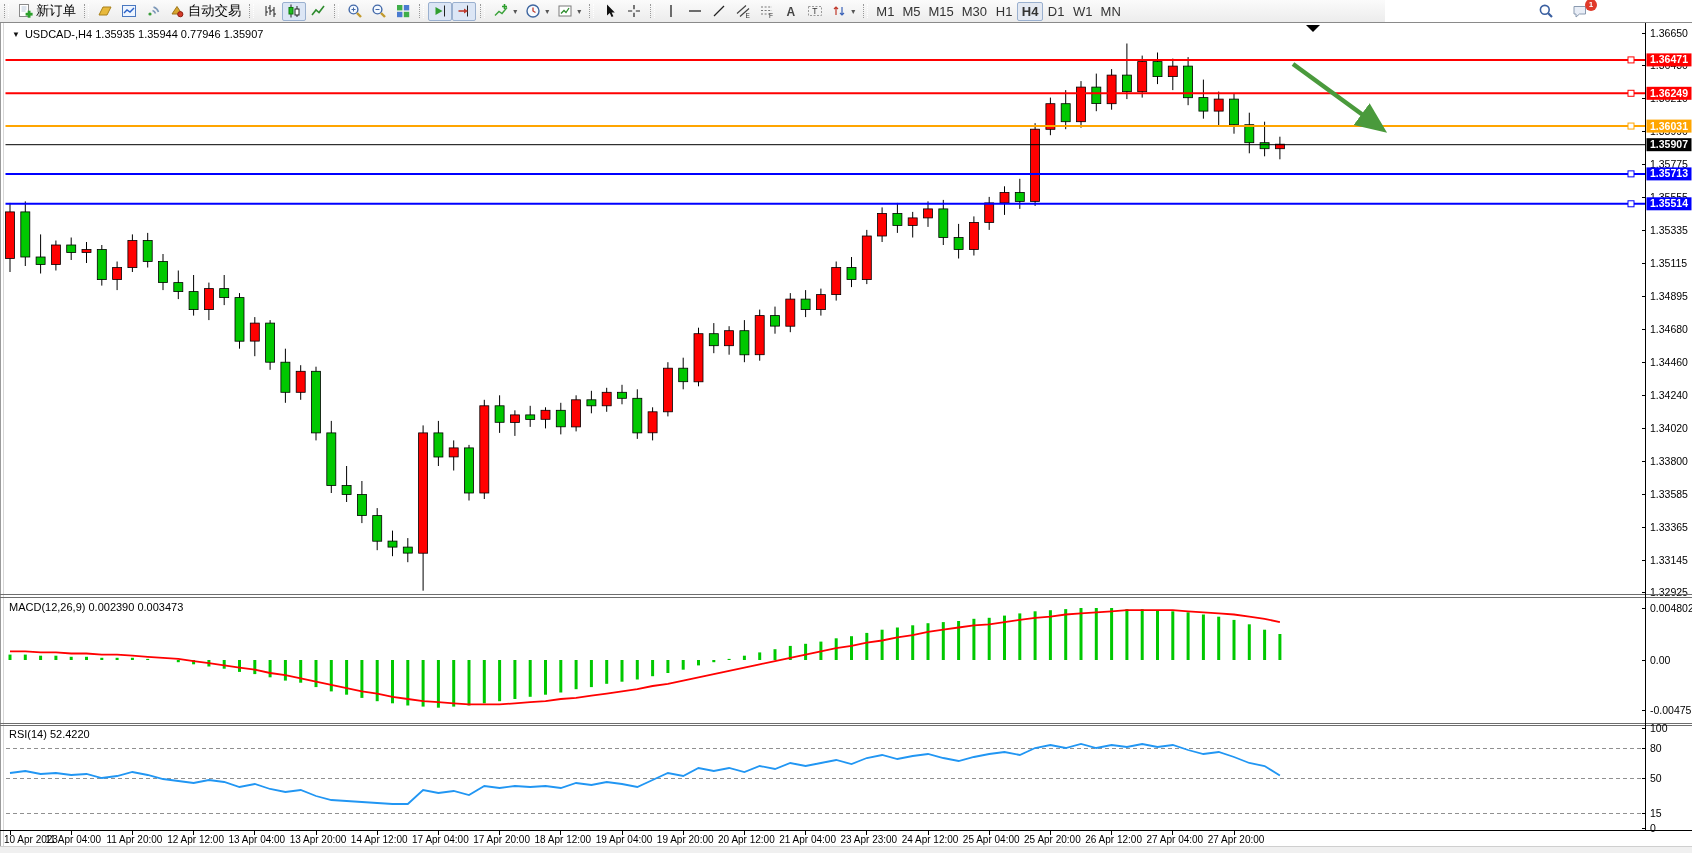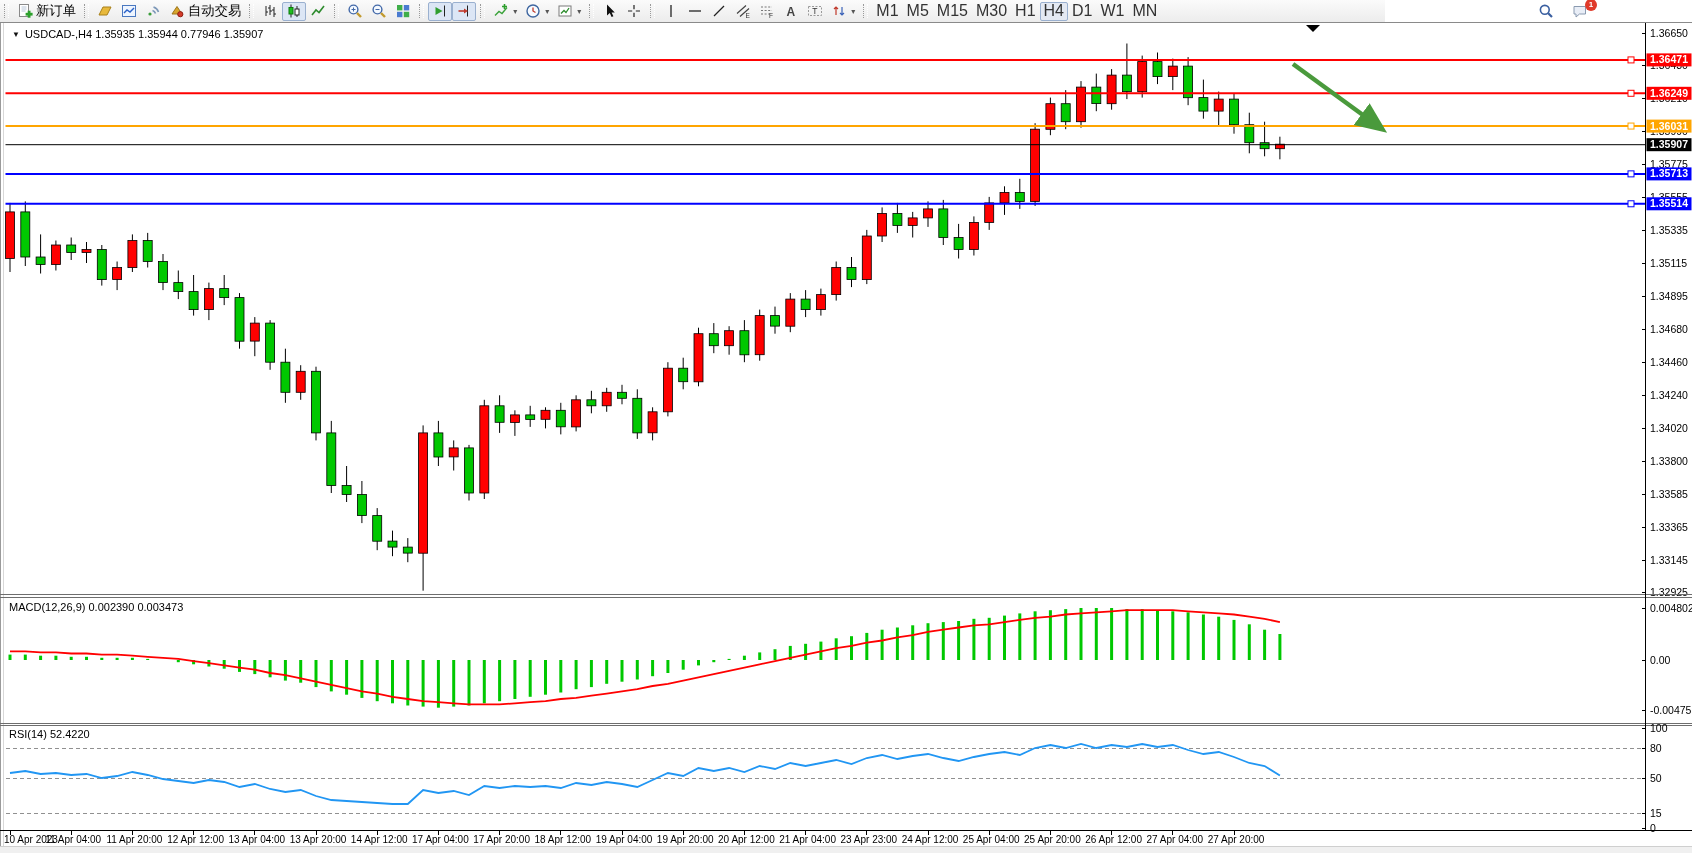--- a/index.html
+++ b/index.html
@@ -4,25 +4,25 @@
 <style>
   html,body{margin:0;padding:0;background:#fff;font-family:"Liberation Sans","DejaVu Sans",sans-serif;}
   body{width:1692px;height:853px;overflow:hidden;position:relative;}
   
   #toolbar{position:absolute;left:0;top:0;width:1385px;height:22px;
     background:linear-gradient(#fbfbfb,#ececec);border-bottom:1px solid #b8b8b8;
     display:flex;align-items:center;font-size:11px;color:#222;}
   .grip{width:3px;height:14px;margin:0 4px;border-left:1px dotted #9a9a9a;border-right:1px dotted #fff;}
   .tbtn{height:19px;min-width:22px;padding:0 3px;display:flex;align-items:center;justify-content:center;
     gap:3px;border:1px solid transparent;border-radius:2px;background:transparent;cursor:default;}
-  .tbtn.pressed{background:#dce6f5;border-color:#9ab0cf;}
+  .tbtn.pressed{background:#dce6f5;border-color:#9ab0cf;font-weight:bold;}
   .tbtn .lbl{white-space:nowrap;}
   .tbtn svg{display:block;}
   .drop{font-size:8px;color:#555;margin-left:1px;}
-  .tf{min-width:26px;font-size:16px;color:#333;}
+  .tf{min-width:26px;font-size:13px;color:#333;}
   .tf.pressed{background:#e4e9f2;border-color:#9ab0cf;}
   #right-icons{position:absolute;left:1534px;top:0;height:22px;display:flex;align-items:center;gap:10px;}
   #notif{position:relative;}
   #notif .badge{position:absolute;right:-6px;top:-4px;width:12px;height:12px;border-radius:50%;
     background:#e03a2a;color:#fff;font-size:8px;font-weight:bold;display:flex;align-items:center;justify-content:center;}
   
   #chartwrap{position:absolute;left:0;top:22px;width:1692px;height:824px;}
   #chart{position:absolute;left:0;top:0;}
   #symbol-title{position:absolute;left:12px;top:6px;font-size:11px;color:#000;display:flex;align-items:center;gap:5px;}
   #symbol-title .tri{font-size:8px;color:#111;}

